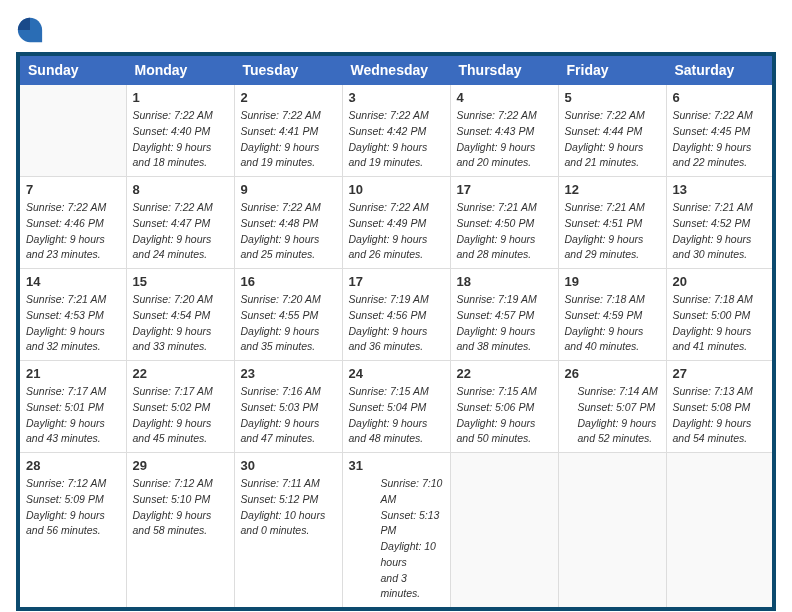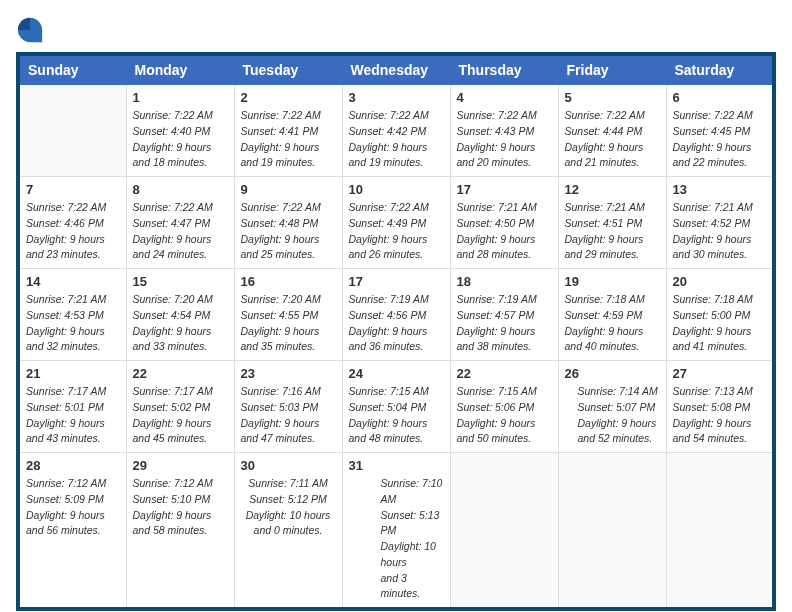--- a/index.html
+++ b/index.html
@@ -327,21 +327,21 @@
         </td>
         <td>
           <span class="day-number">29</span>
           <div class="day-info" style="white-space: pre-line;">Sunrise: 7:12 AM
 Sunset: 5:10 PM
 Daylight: 9 hours
 and 58 minutes.</div>
         </td>
         <td>
           <span class="day-number">30</span>
-          <div class="day-info" style="white-space: pre-line; text-align: center;">Sunrise: 7:11 AM
+          <div class="day-info" style="white-space: pre-line;">Sunrise: 7:11 AM
 Sunset: 5:12 PM
 Daylight: 10 hours
 and 0 minutes.</div>
         </td>
         <td>
           <span class="day-number">31</span>
           <div class="day-info" style="white-space: pre-line; margin-left: 32px;">Sunrise: 7:10 AM
 Sunset: 5:13 PM
 Daylight: 10 hours
 and 3 minutes.</div>

